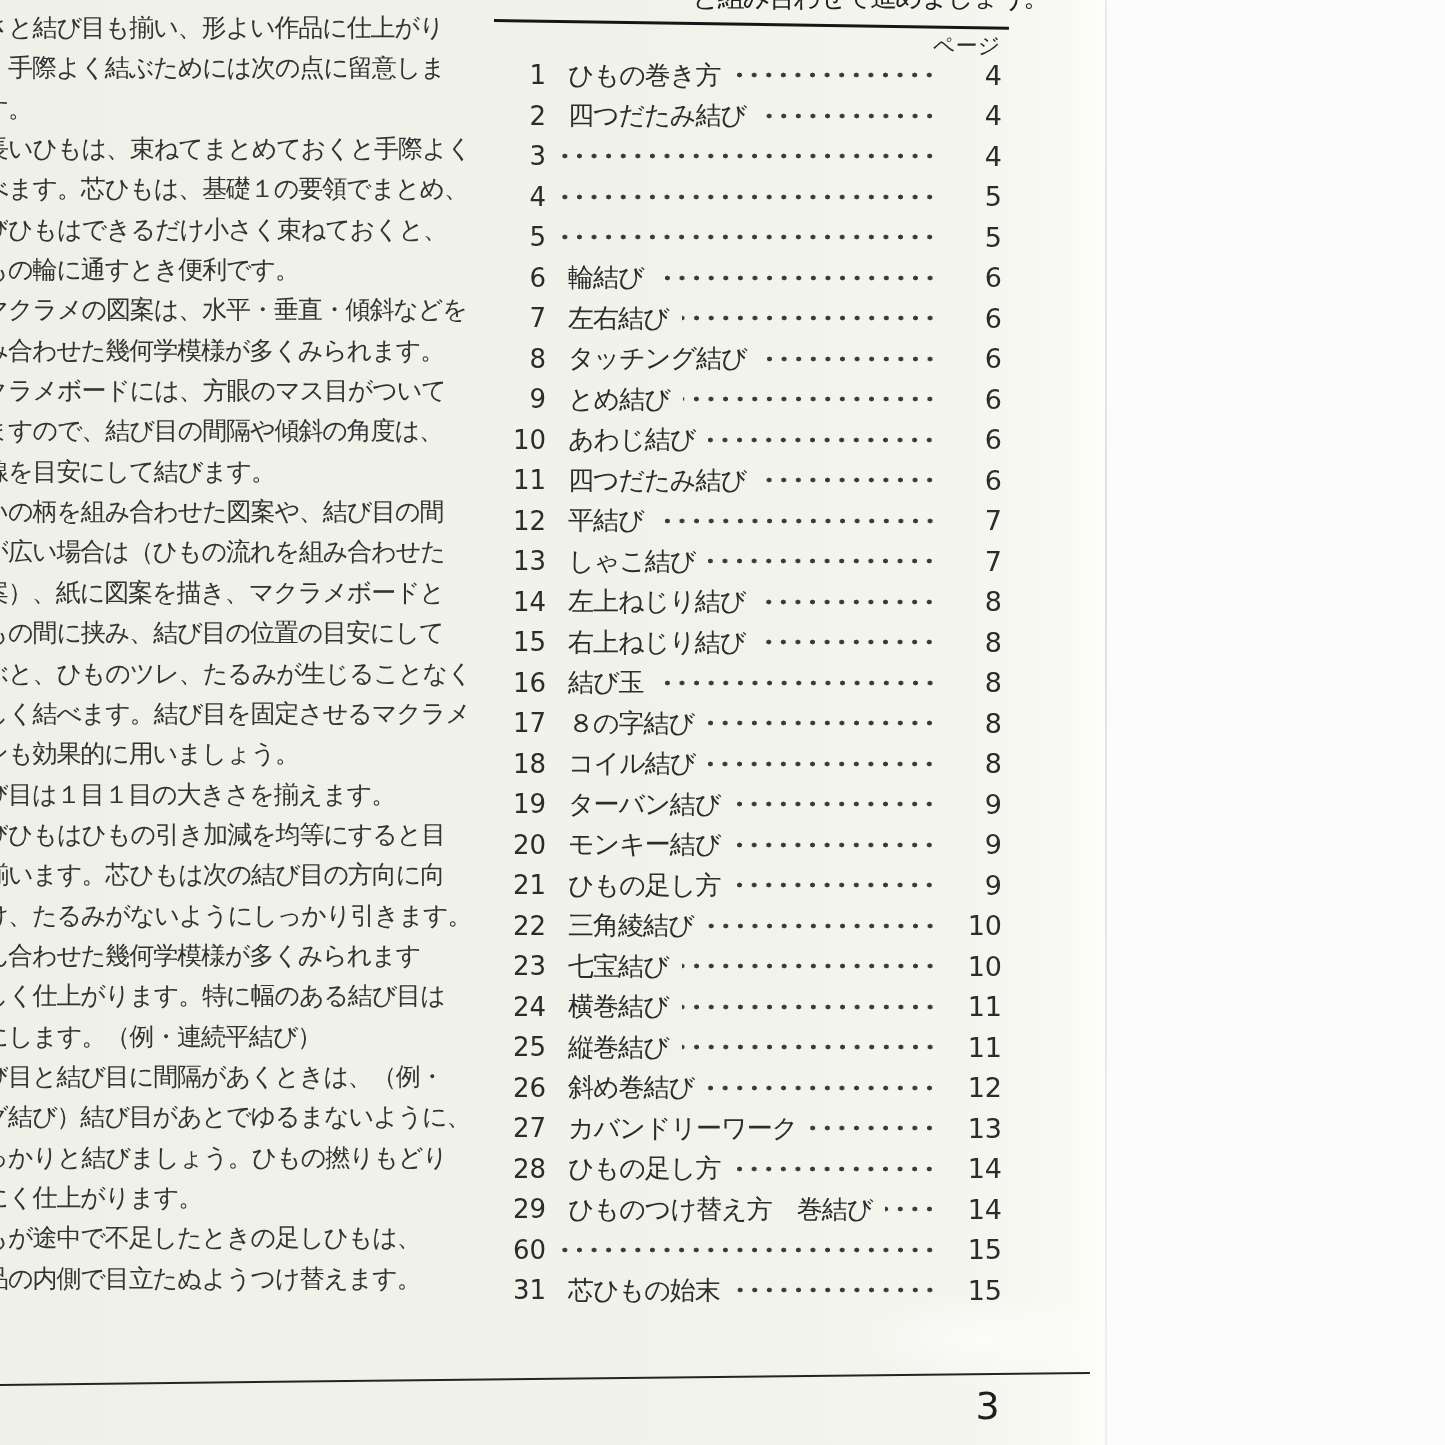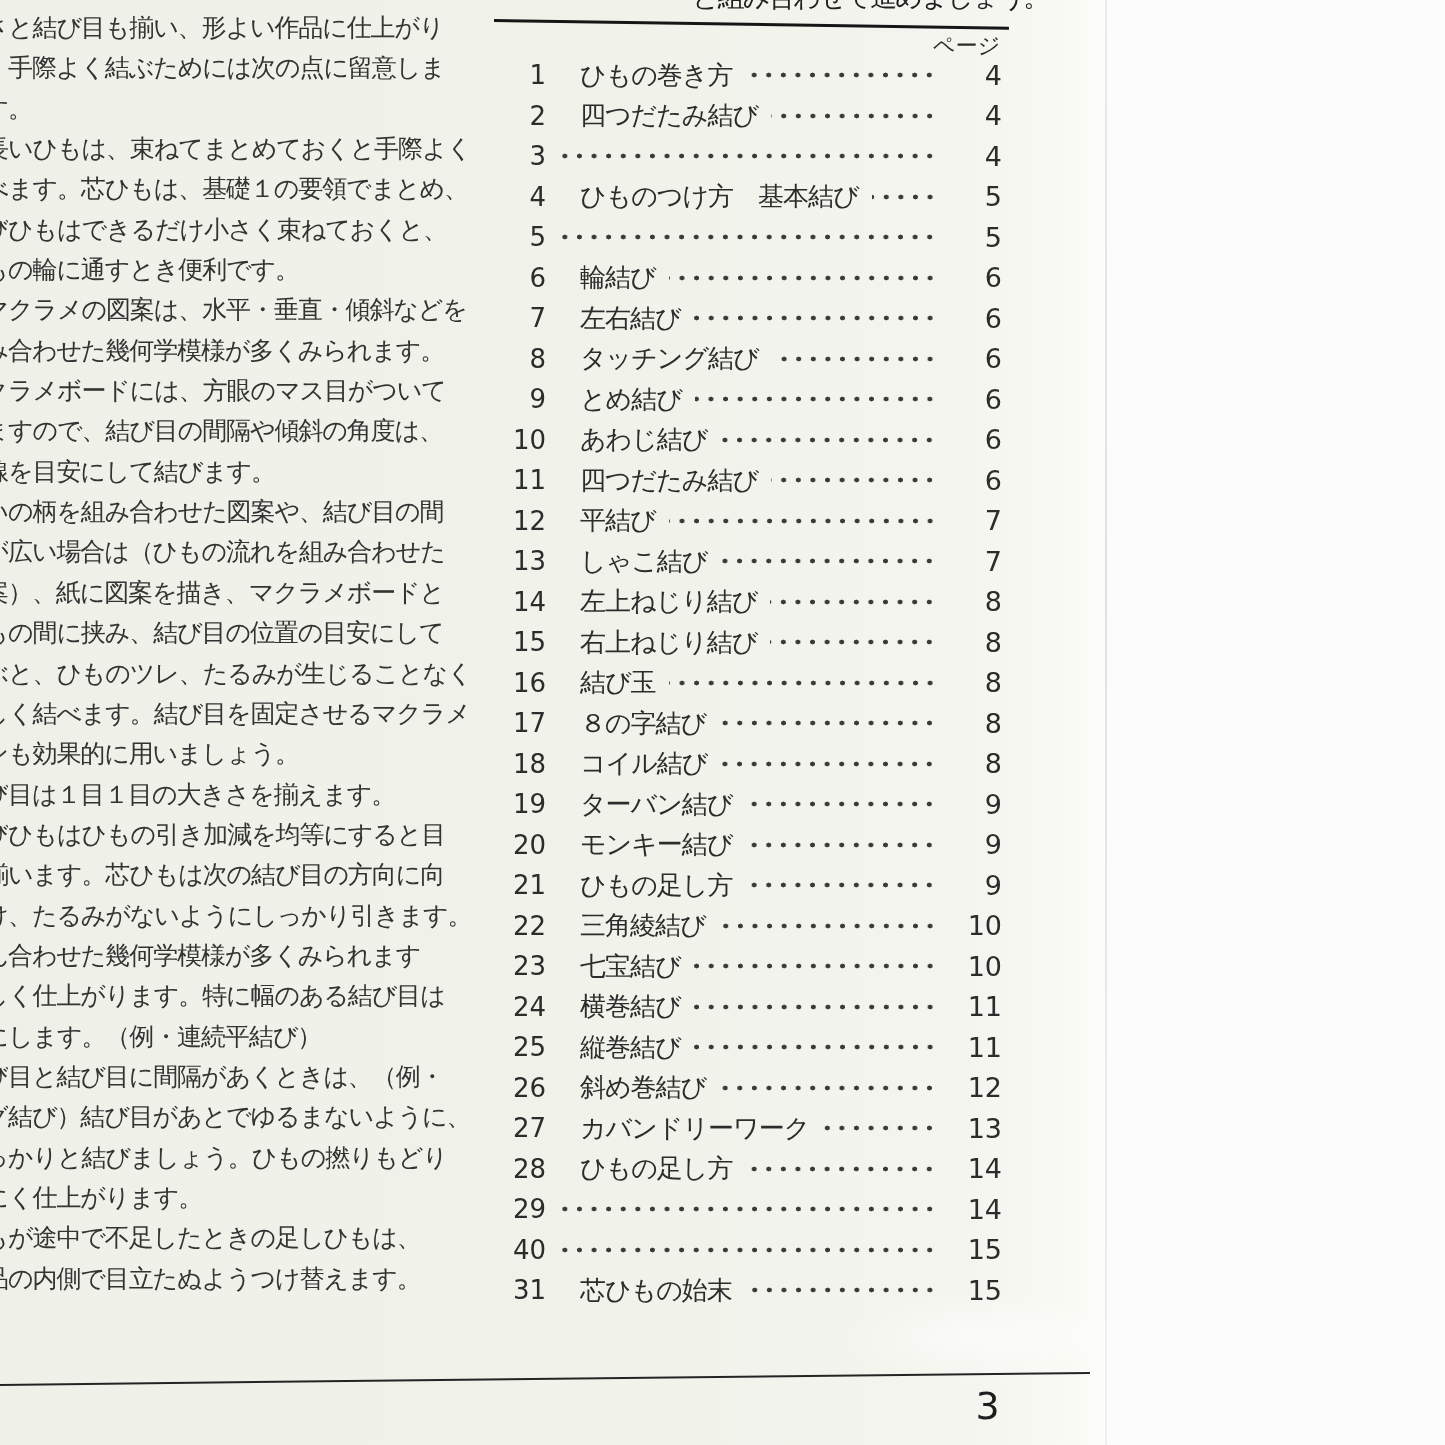--- a/index.html
+++ b/index.html
@@ -32,21 +32,21 @@
   
   .left-col{position:absolute;left:0;top:8px;width:470px;overflow:hidden;color:#333;}
   .text-line{height:40.35px;line-height:40.35px;font-size:25px;letter-spacing:-1.1px;white-space:nowrap;}
   .text-line .pre{display:inline-block;width:8px;overflow:hidden;direction:rtl;
             white-space:nowrap;vertical-align:bottom;height:40.35px;}
 
   
   .toc{position:absolute;left:502px;top:55px;width:500px;color:#2c2c2c;}
   .toc-row{display:flex;align-items:center;height:40.5px;}
   .toc-num{width:44px;text-align:right;font-size:26px;flex:none;}
-  .toc-title{margin-left:34px;font-size:26px;letter-spacing:-1px;white-space:nowrap;flex:none;}
+  .toc-title{margin-left:22px;font-size:26px;letter-spacing:-1px;white-space:nowrap;flex:none;}
   .toc-dots{flex:1;min-width:0;height:40px;margin:0 10px 0 13px;
             background-image:radial-gradient(circle,#3a3a3a 2.2px,rgba(0,0,0,0) 2.7px);
             background-size:14.6px 40px;background-repeat:repeat-x;background-position:right center;}
   .toc-page{width:55px;text-align:right;font-size:27px;flex:none;}
 
   .folio{position:absolute;left:960px;top:1384px;width:55px;text-align:center;
             font-size:38px;color:#1e1e1e;}
 </style>
 </head>
 <body>
@@ -145,21 +145,20 @@
       </div>
 
       <div class="toc-row">
         <span class="toc-num">3</span>
         <span class="toc-dots"></span>
         <span class="toc-page">4</span>
       </div>
 
       <div class="toc-row">
         <span class="toc-num">4</span>
-        <span class="toc-title">ひものつけ方　基本結び</span>
         <span class="toc-dots"></span>
         <span class="toc-page">5</span>
       </div>
 
       <div class="toc-row">
         <span class="toc-num">5</span>
         <span class="toc-dots"></span>
         <span class="toc-page">5</span>
       </div>
 
@@ -319,26 +318,27 @@
 
       <div class="toc-row">
         <span class="toc-num">28</span>
         <span class="toc-title">ひもの足し方</span>
         <span class="toc-dots"></span>
         <span class="toc-page">14</span>
       </div>
 
       <div class="toc-row">
         <span class="toc-num">29</span>
+        <span class="toc-title">ひものつけ替え方　巻結び</span>
         <span class="toc-dots"></span>
         <span class="toc-page">14</span>
       </div>
 
       <div class="toc-row">
-        <span class="toc-num">40</span>
+        <span class="toc-num">60</span>
         <span class="toc-dots"></span>
         <span class="toc-page">15</span>
       </div>
 
       <div class="toc-row">
         <span class="toc-num">31</span>
         <span class="toc-title">芯ひもの始末</span>
         <span class="toc-dots"></span>
         <span class="toc-page">15</span>
       </div>

